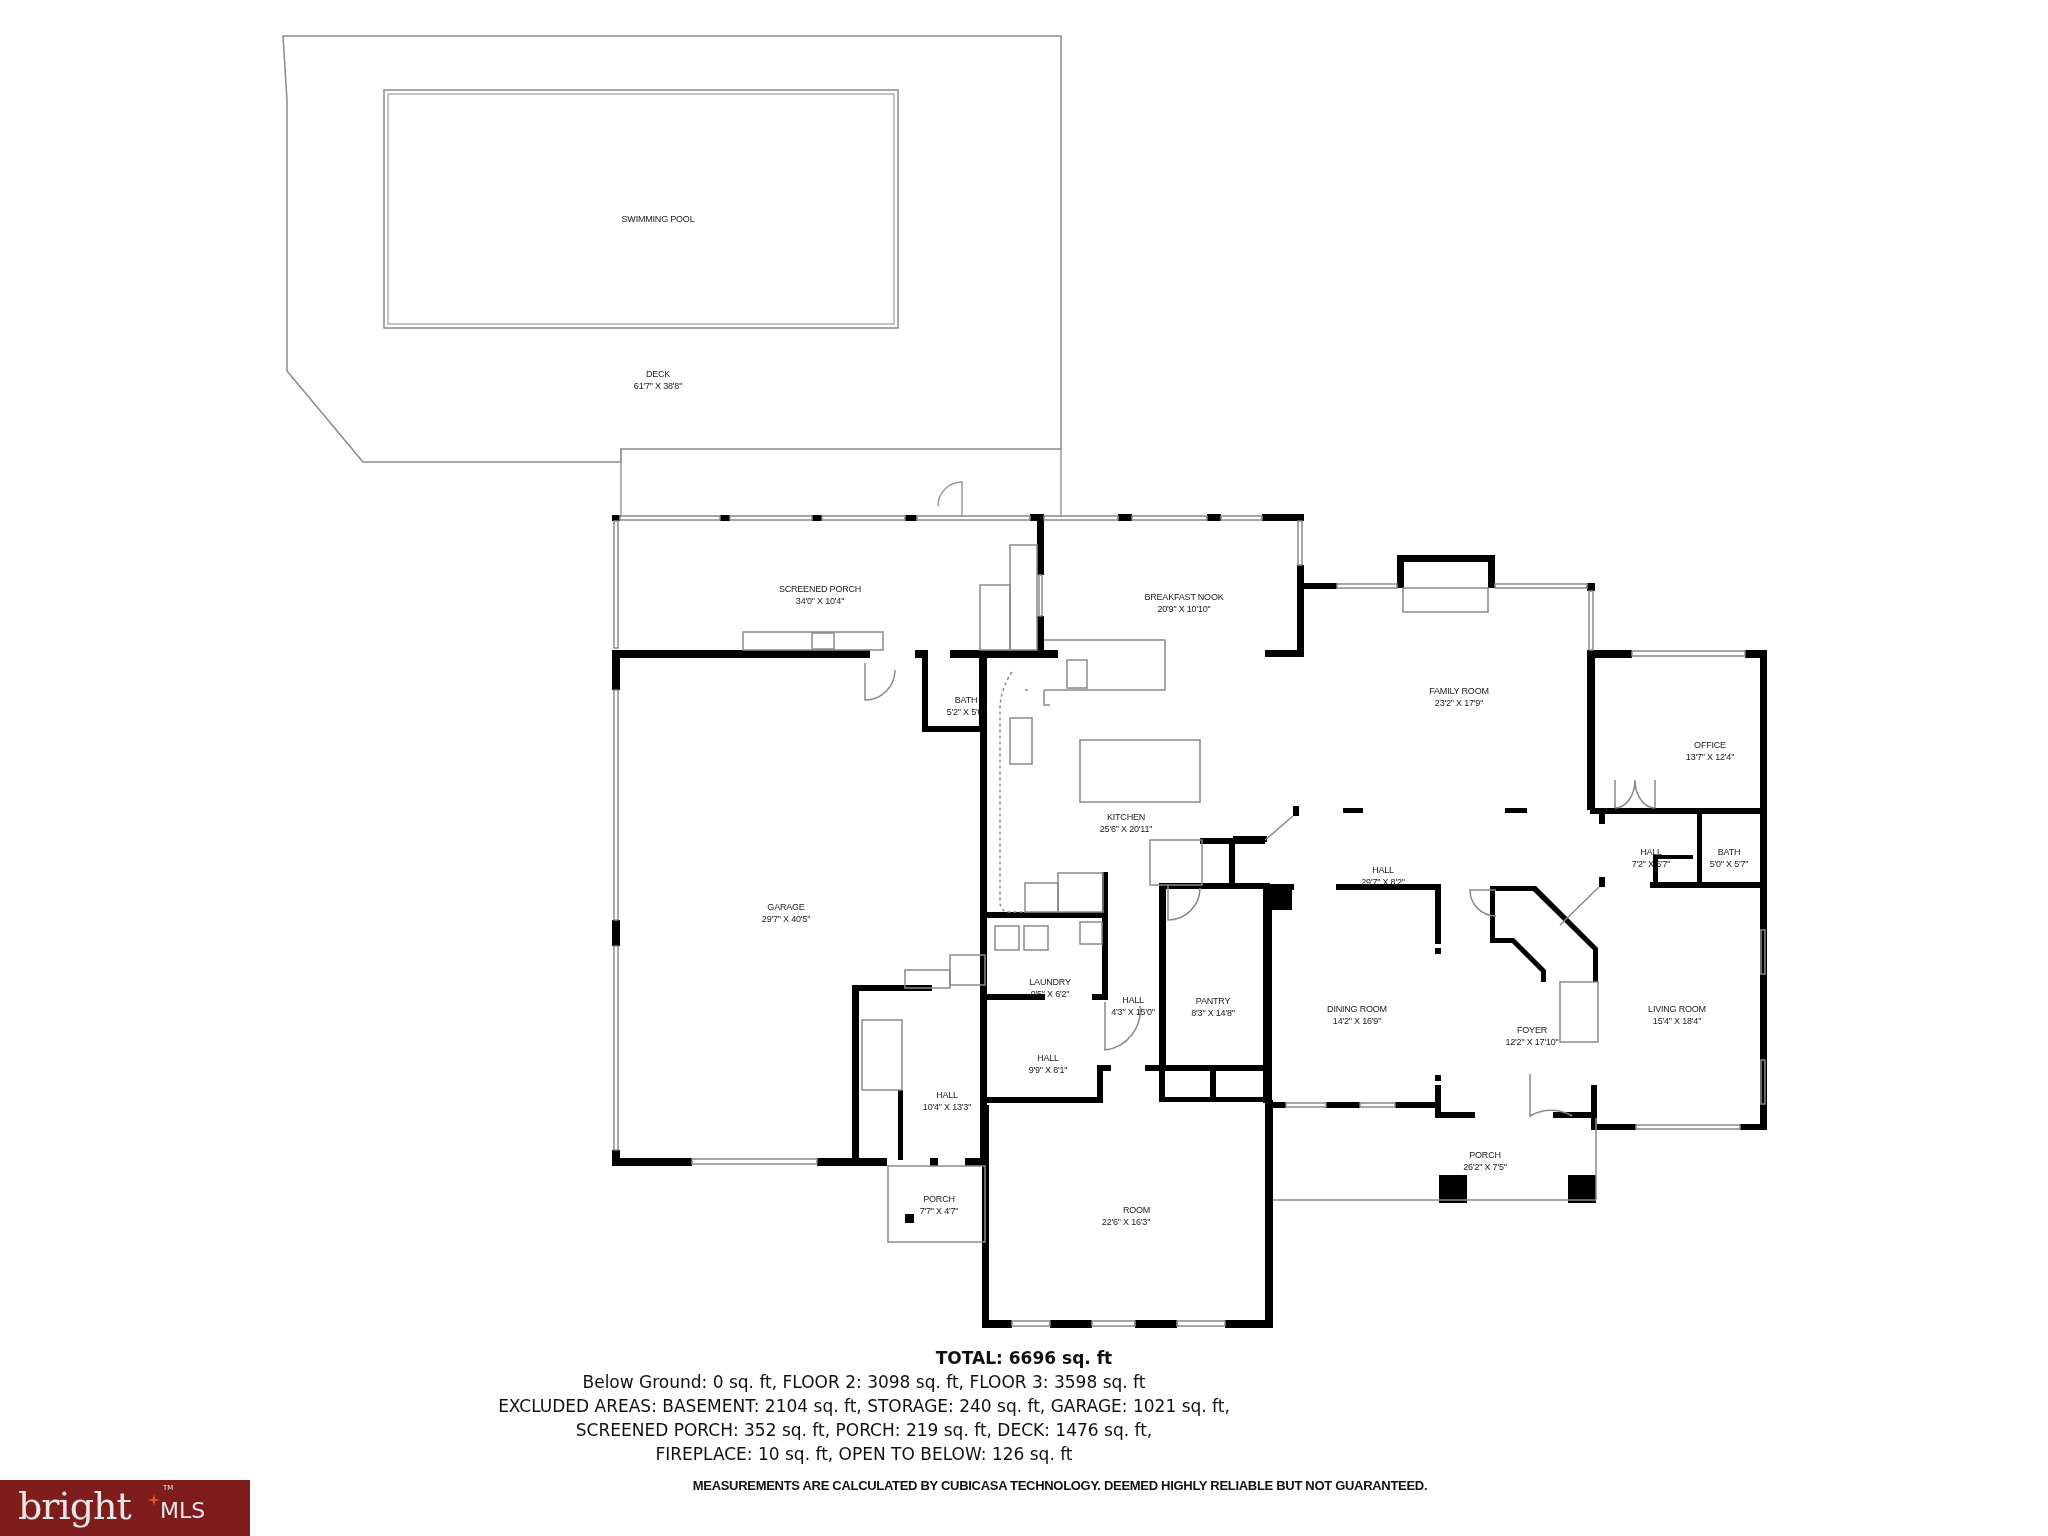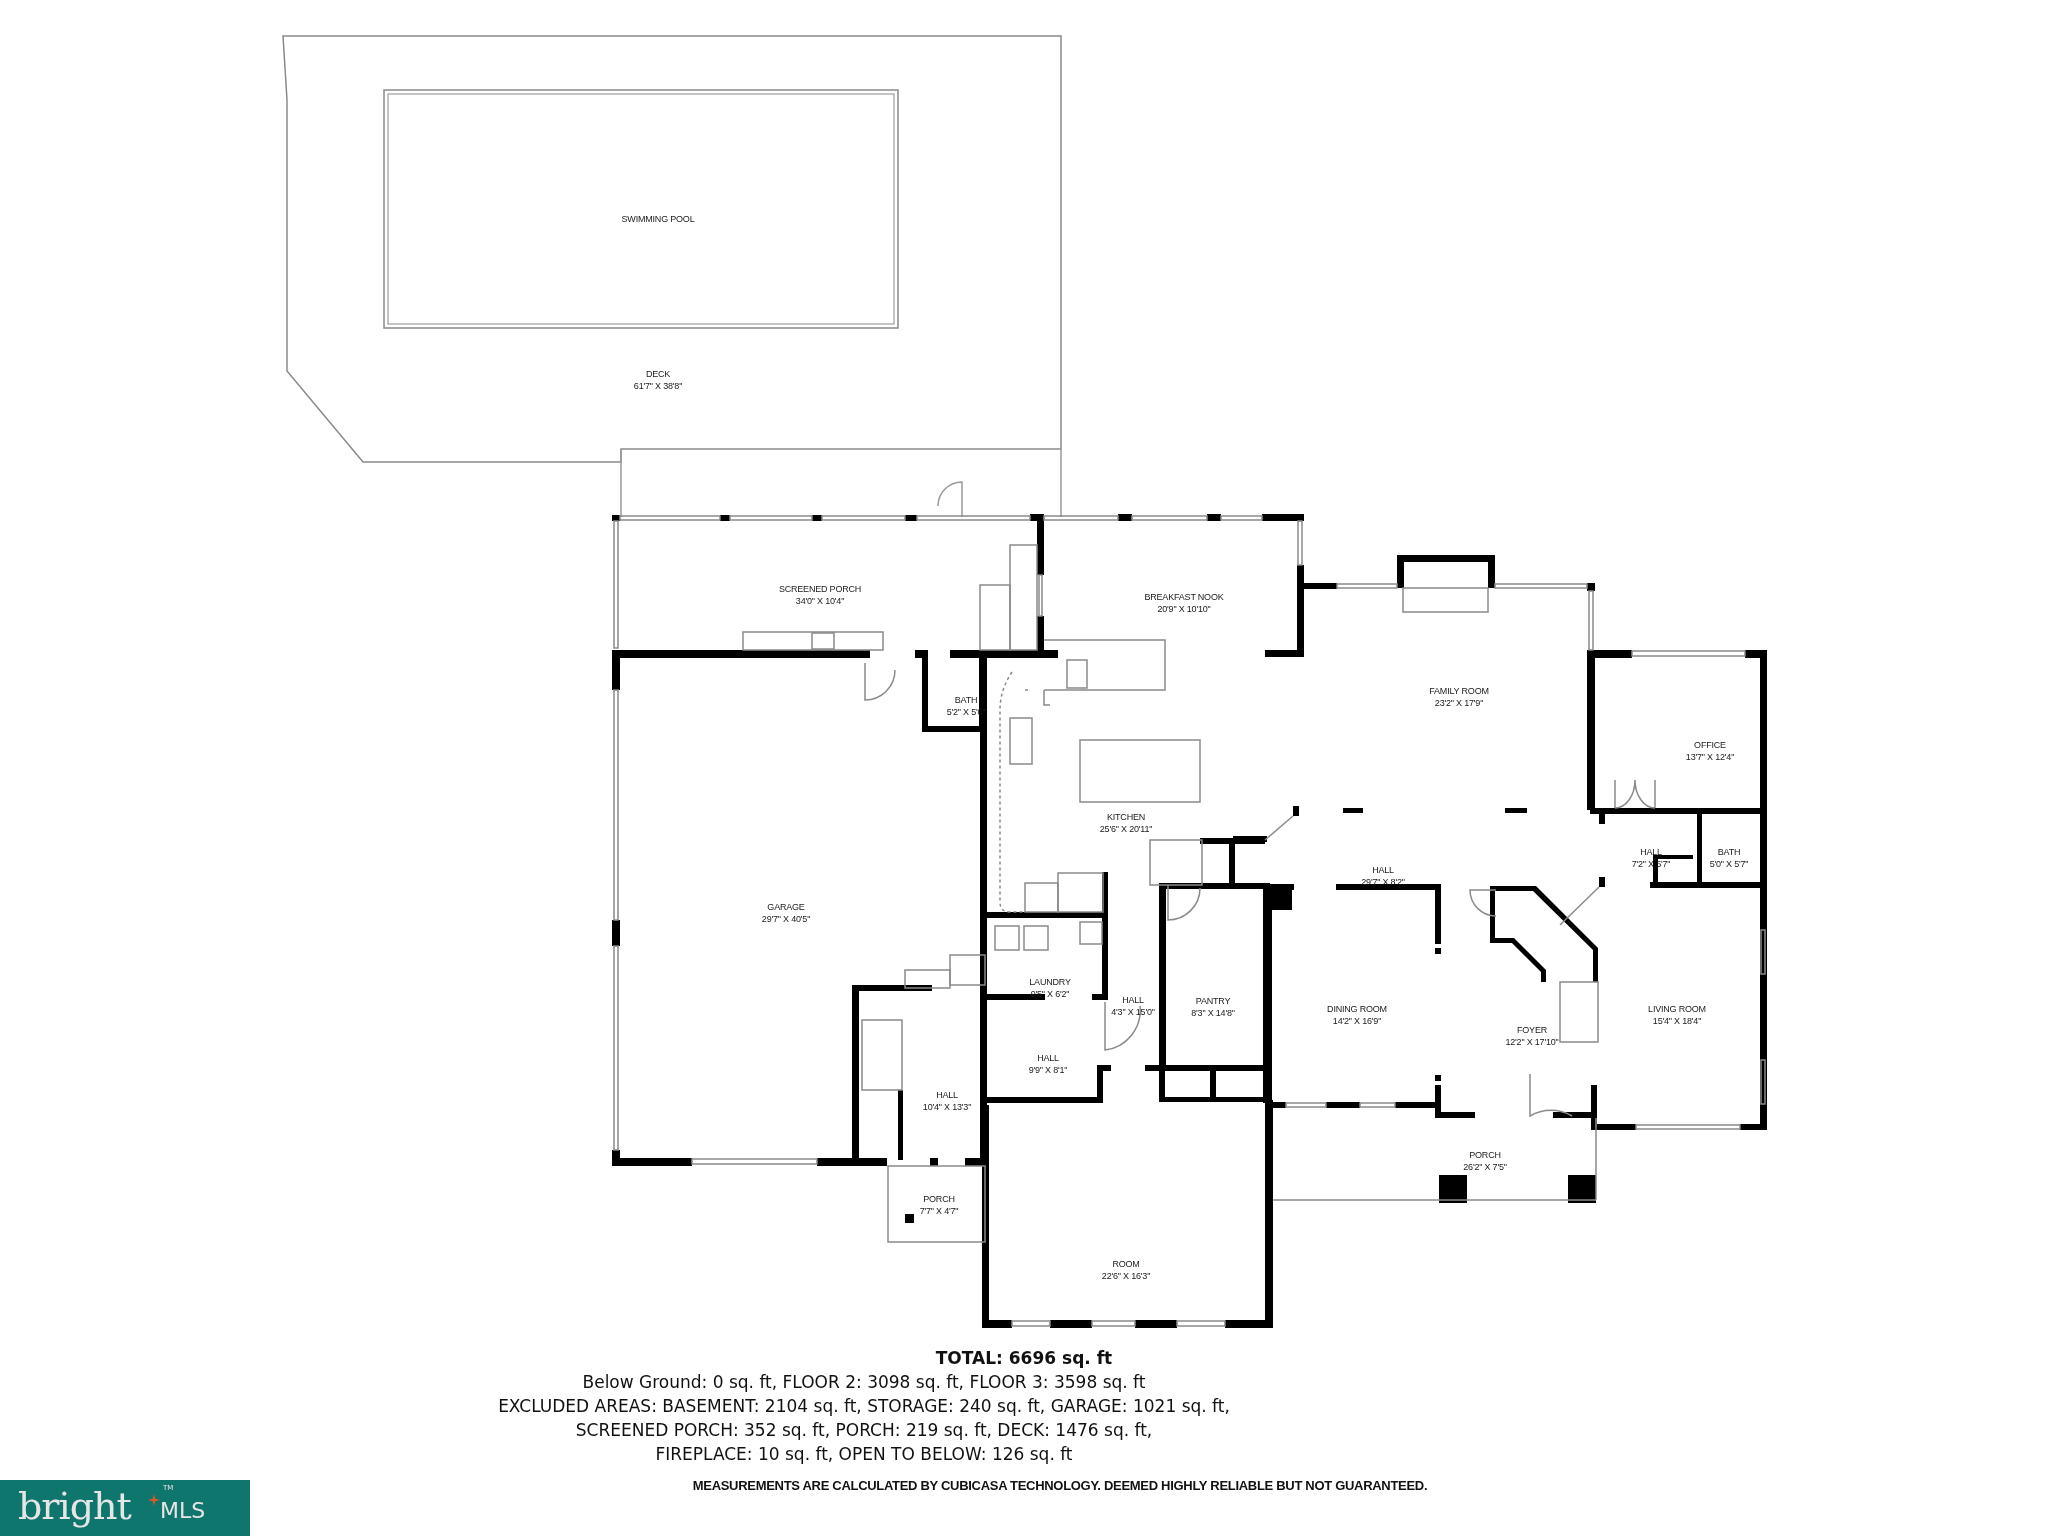--- a/index.html
+++ b/index.html
@@ -5,21 +5,21 @@
   html, body { margin: 0; padding: 0; background: #ffffff; }
   body { width: 2048px; height: 1536px; position: relative; overflow: hidden; font-family: "Liberation Sans", sans-serif; }
   #plan { position: absolute; left: 0; top: 0; width: 2048px; height: 1536px; }
   .room-label { position: absolute; transform: translate(-50%, -50%); text-align: center; color: #1a1a1a; font-family: "Liberation Sans", sans-serif; font-size: 9px; line-height: 12px; white-space: nowrap; letter-spacing: -0.2px; }
   .room-label .name { display: block; font-weight: normal; margin-top: 12px; }
   .room-label .dims { display: block; }
   .summary { position: absolute; left: 0; width: 2048px; text-align: center; color: #111; }
   .summary .total { position: absolute; top: 1348px; left: 0; width: 2048px; font-family: "DejaVu Sans", sans-serif; font-weight: bold; font-size: 17px; }
   .summary .line { position: absolute; left: 0; width: 1728px; font-family: "DejaVu Sans", sans-serif; font-size: 17px; }
   .disclaimer { position: absolute; top: 1478px; left: 0; width: 2048px; text-align: center; font-family: "Liberation Sans", sans-serif; font-weight: bold; font-size: 13px; letter-spacing: -0.3px; color: #111; margin-left: 36px; }
-  .logo { position: absolute; left: 0; top: 1480px; width: 250px; height: 56px; background: #0f766e; }
+  .logo { position: absolute; left: 0; top: 1480px; width: 250px; height: 56px; background: #7f1d1d; }
   .logo .brand { position: absolute; left: 18px; top: 4px; font-family: "DejaVu Serif", serif; font-size: 38px; color: #e6e6e6; letter-spacing: -1px; }
   .logo .mls { position: absolute; left: 160px; top: 18px; font-family: "DejaVu Sans", sans-serif; font-size: 22px; color: #e6e6e6; }
   .logo .tm { position: absolute; left: 163px; top: 4px; font-family: "DejaVu Sans", sans-serif; font-size: 7px; color: #e6e6e6; }
   .logo .spark { position: absolute; left: 148px; top: 14px; width: 12px; height: 12px; }
 </style>
 </head>
 <body>
 
 <svg id="plan" viewBox="0 0 2048 1536" xmlns="http://www.w3.org/2000/svg">
   <g fill="none" stroke="#8a8a8a" stroke-width="1.5">
@@ -314,21 +314,21 @@
       <span class="dims">10'4" X 13'3"</span>
     </div>
     <div class="room-label" style="left: 1485px; top: 1155px;">
       <span class="name">PORCH</span>
       <span class="dims">26'2" X 7'5"</span>
     </div>
     <div class="room-label" style="left: 939px; top: 1199px;">
       <span class="name">PORCH</span>
       <span class="dims">7'7" X 4'7"</span>
     </div>
-    <div class="room-label" style="left: 1126px; top: 1264px;">
+    <div class="room-label" style="left: 1126px; top: 1210px; text-align: right;">
       <span class="name">ROOM</span>
       <span class="dims">22'6" X 16'3"</span>
     </div>
   </div>
 
 <div class="summary">
   <div class="total">TOTAL: 6696 sq. ft</div>
   <div class="line" style="top:1372px">Below Ground: 0 sq. ft, FLOOR 2: 3098 sq. ft, FLOOR 3: 3598 sq. ft</div>
   <div class="line" style="top:1396px">EXCLUDED AREAS: BASEMENT: 2104 sq. ft, STORAGE: 240 sq. ft, GARAGE: 1021 sq. ft,</div>
   <div class="line" style="top:1420px">SCREENED PORCH: 352 sq. ft, PORCH: 219 sq. ft, DECK: 1476 sq. ft,</div>

